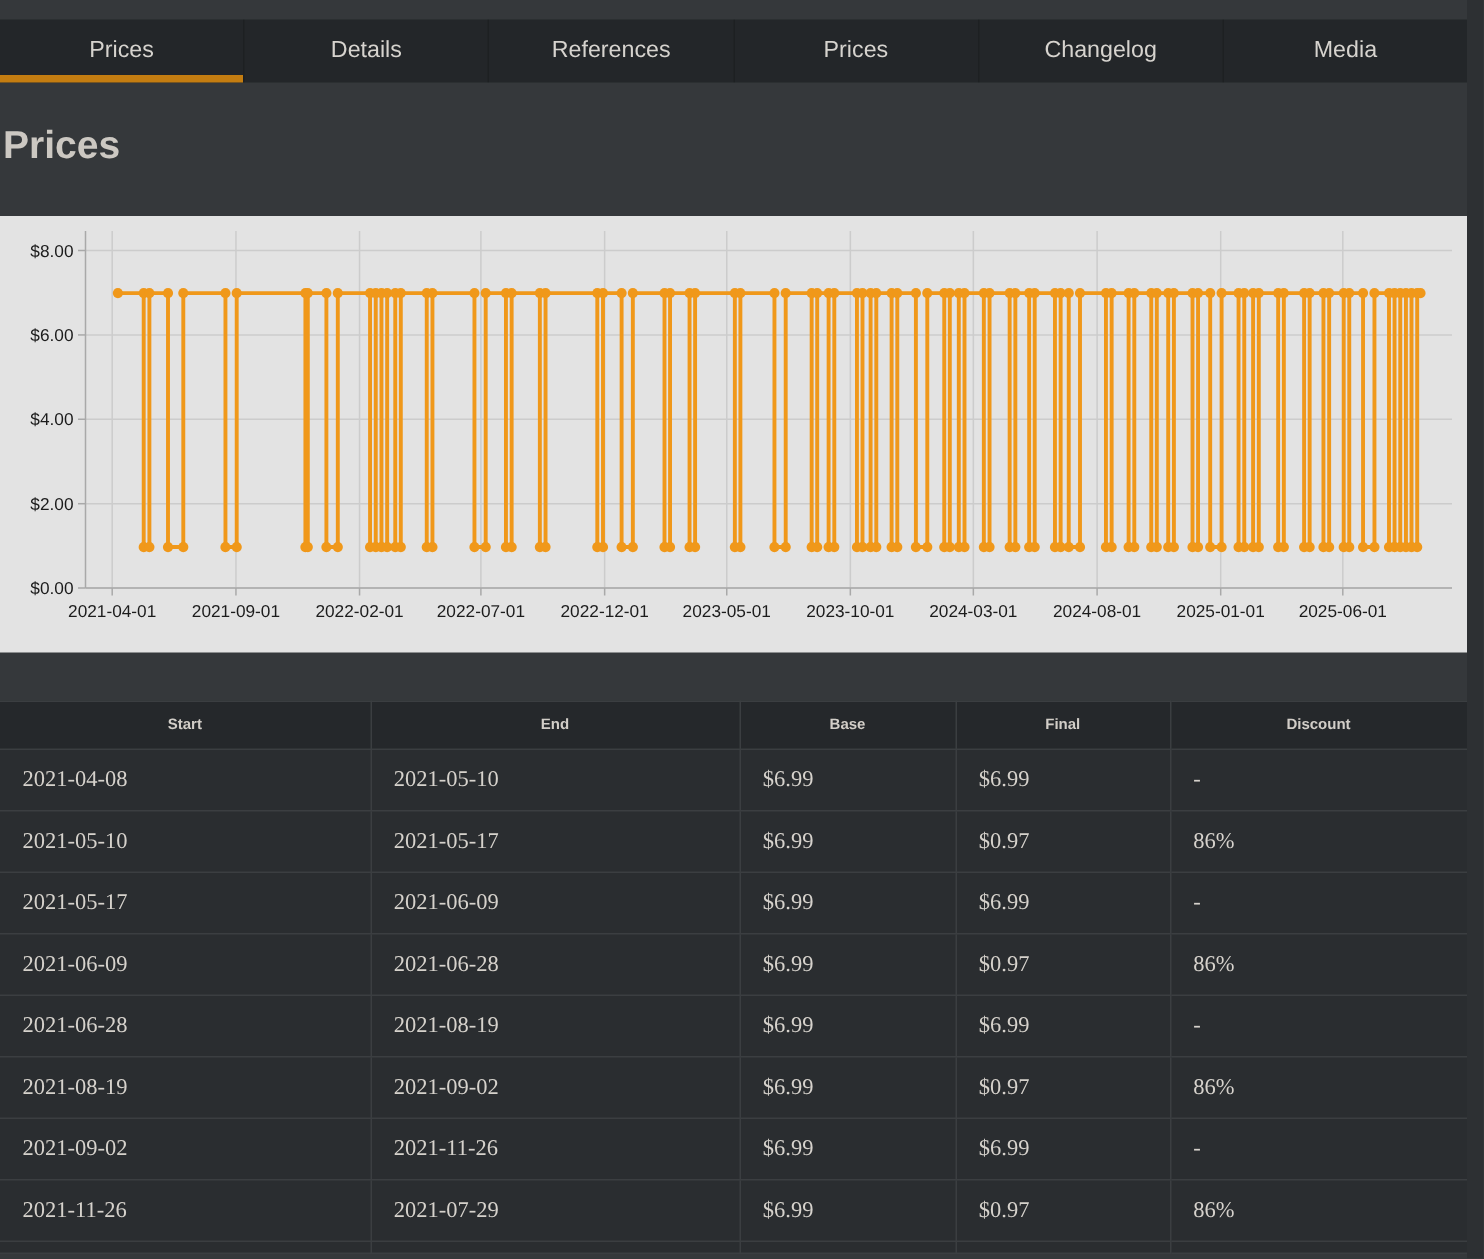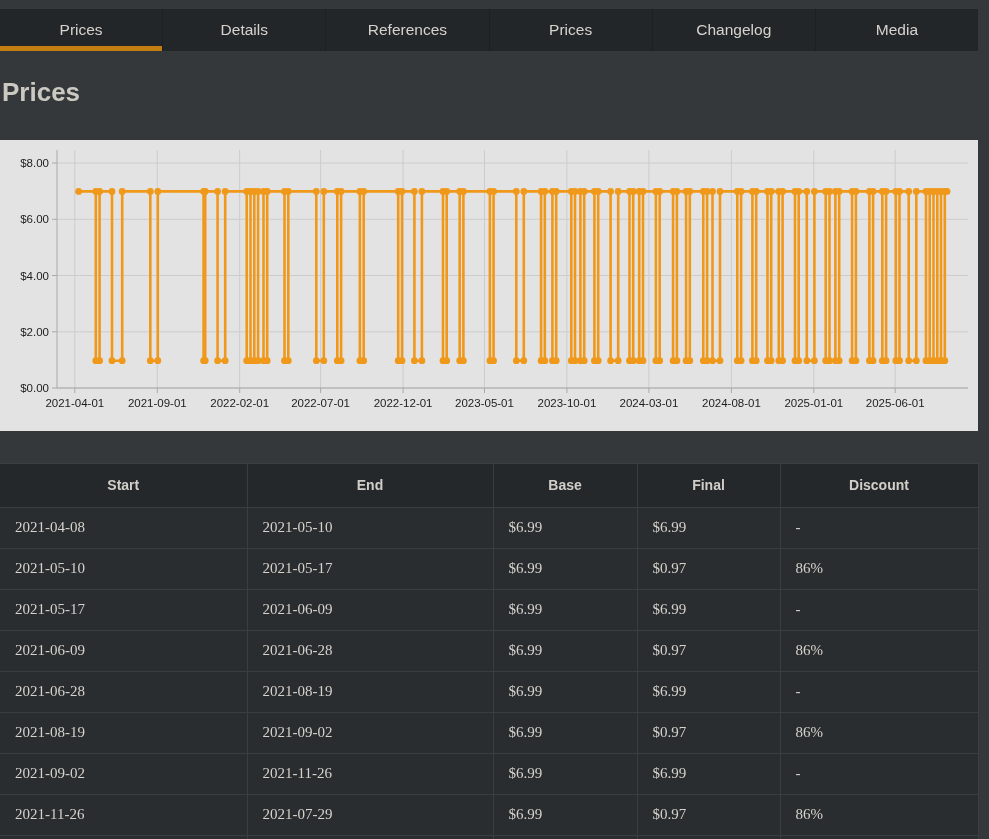--- a/index.html
+++ b/index.html
@@ -1,18 +1,18 @@
 <!DOCTYPE html>
 <html><head>
 <meta charset="utf-8">
 <style>
   * { margin:0; padding:0; box-sizing:border-box; }
   html,body { width:989px; height:839px; overflow:hidden; }
   body { font-family:"Liberation Sans", sans-serif; background:#35383b; }
-  .app { display:flex; width:989px; height:839px;align-items:center; }
+  .app { display:flex; width:989px; height:839px; }
   .content { width:978px; flex:0 0 978px; }
   .right-strip { flex:1; background:#2d3033; }
 
   
   .topstrip { height:13px; background:#35383b; }
   .tabbar { height:42px; background:#232629; display:flex; }
   .tab { flex:1; display:flex; align-items:center; justify-content:center;
          color:#d6d3ce; font-size:15.5px; cursor:pointer; position:relative; }
   .tab + .tab { border-left:1px solid rgba(0,0,0,0.15); }
   .tab .underline { position:absolute; left:0; right:0; bottom:0; height:5px; }
@@ -25,21 +25,21 @@
   .chart-panel { height:291px; background:#e3e3e3; }
   svg text { font-family:"Liberation Sans", sans-serif; }
 
   .gap { height:32px; }
 
   
   table { width:978px; border-collapse:collapse; table-layout:fixed;
           background:#2a2d30; color:#d6d2cc; font-size:15px; }
   th, td { border:1px solid #3b3e41; }
   th:first-child, td:first-child { border-left:none; }
-  thead th { height:44px; background:#25282b; color:#d2cec8; font-size:14px;
+  thead th { height:32px; background:#25282b; color:#d2cec8; font-size:10px;
              font-weight:bold; text-align:center; }
   tbody td { height:41px; padding-left:15px; text-align:left; font-weight:normal;font-family:Liberation Serif, serif; }
   tr.stub td { height:8px; }
 </style>
 </head>
 <body>
 
 <div class="app">
   <div class="content">
 

